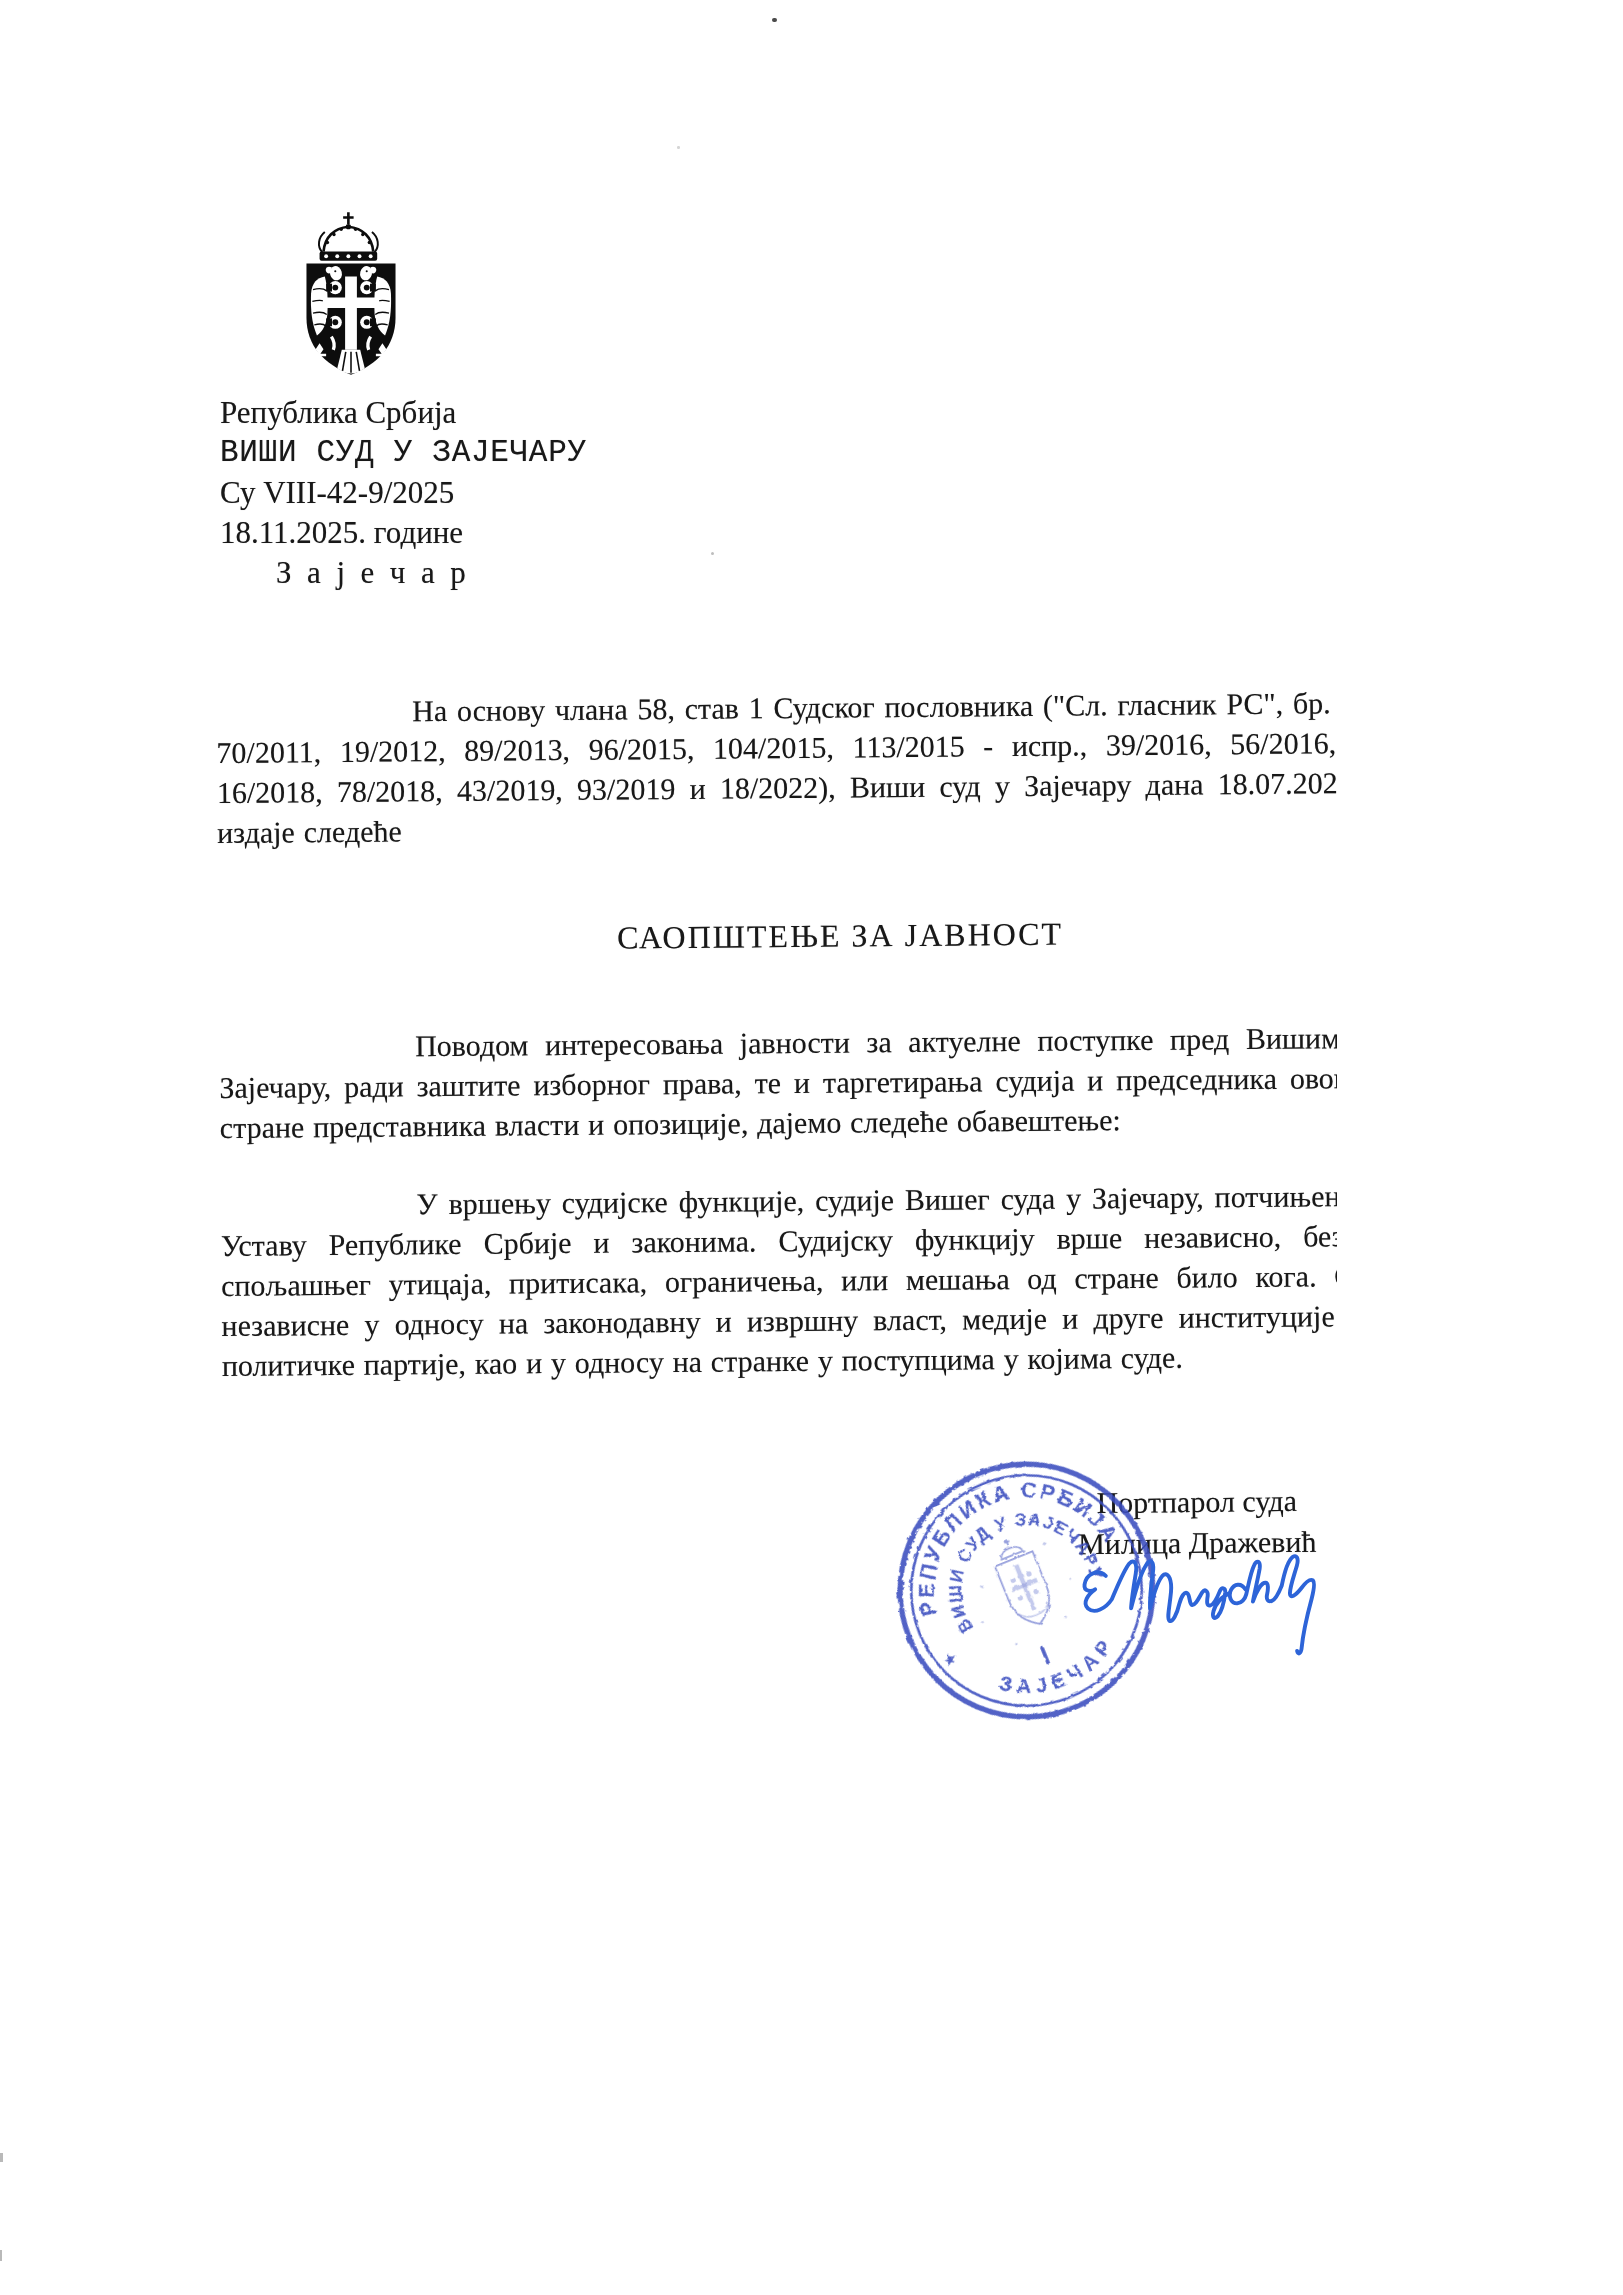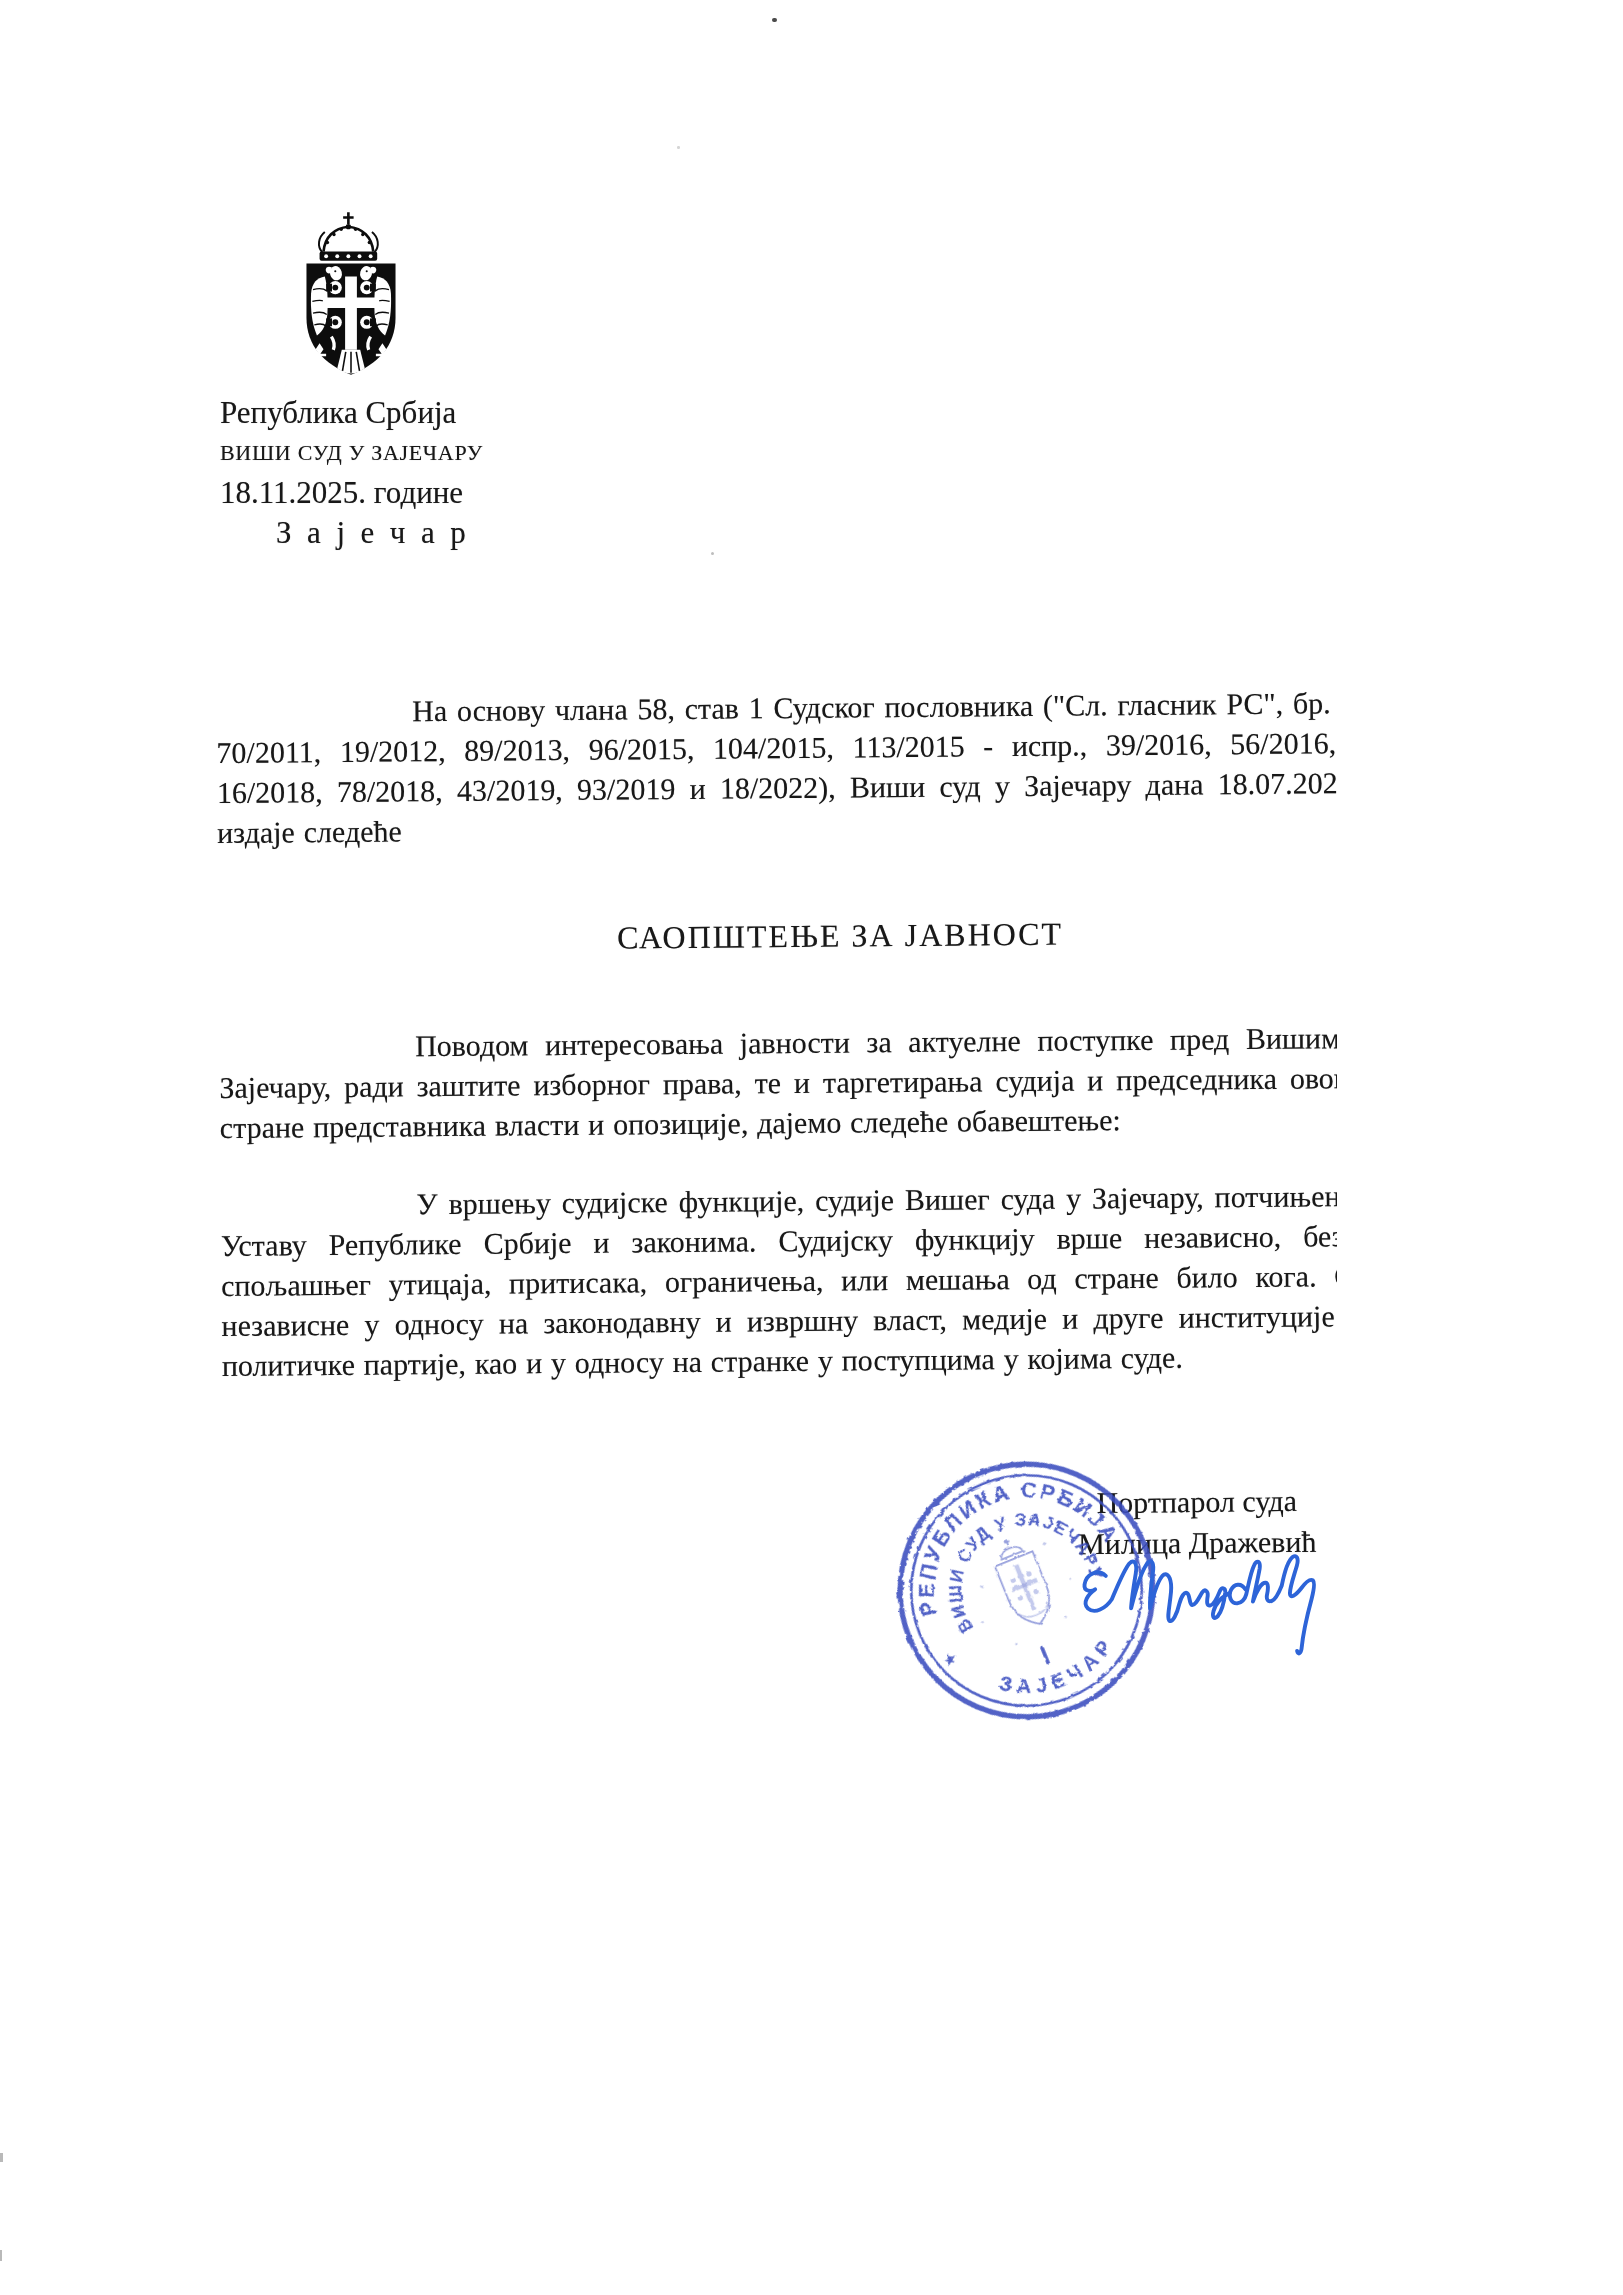--- a/index.html
+++ b/index.html
@@ -14,21 +14,21 @@
   .ink{ text-shadow:0 0 0.7px rgba(30,30,30,.45); }
 
   
   .arms{ position:absolute; left:305px; top:211px; width:92px; height:165px; }
 
   
   .letterhead{
     position:absolute; left:220px; top:393px; width:720px;
     font-size:31px; line-height:40px; white-space:nowrap;
   }
-  .letterhead .court{ font-size:22px; letter-spacing:0.7px; }
+  .letterhead .court{ font-size:31px; letter-spacing:0.7px;font-family:Liberation Mono, monospace; }
   .letterhead .city{ padding-left:56px; letter-spacing:3.9px; }
 
   
   .content{
     position:absolute; left:219px; top:693px; width:1244px;
     font-size:30px; line-height:40px;
     transform:rotate(-0.5deg); transform-origin:0 50%;
   }
   .content p{
     margin:0; text-align:justify; text-indent:196px;
@@ -147,20 +147,21 @@
         <path d="M 78,215 L 83,244"></path>
     </g>
 
     <path d="M 22,202 l 6,9 l -6,9 l -6,-9 z M 20,221 h 4 v 11 h -4 z M 12,218 h 20 v 4 h -20 z" fill="#ffffff"></path>
     <path d="M 118,202 l 6,9 l -6,9 l -6,-9 z M 116,221 h 4 v 11 h -4 z M 108,218 h 20 v 4 h -20 z" fill="#ffffff"></path>
   </svg>
 
   <div class="letterhead ink">
     <div>Република Србија</div>
     <div class="court">ВИШИ СУД У ЗАЈЕЧАРУ</div>
+    <div>Су VIII-42-9/2025</div>
     <div>18.11.2025. године</div>
     <div class="city">З а ј е ч а р</div>
   </div>
 
   <div class="content ink">
     <p class="intro">На основу члана 58, став 1 Судског пословника ("Сл. гласник РС", бр. 110/2009, 70/2011, 19/2012, 89/2013, 96/2015, 104/2015, 113/2015 - испр., 39/2016, 56/2016, 77/2016, 16/2018, 78/2018, 43/2019, 93/2019 и 18/2022), Виши суд у Зајечару дана 18.07.2025. године издаје следеће</p>
     <h1 class="title">САОПШТЕЊЕ ЗА ЈАВНОСТ</h1>
     <p class="mid">Поводом интересовања јавности за актуелне поступке пред Вишим судом у Зајечару, ради заштите изборног права, те и таргетирања судија и председника овог суда, од стране представника власти и опозиције, дајемо следеће обавештење:</p>
     <p>У вршењу судијске функције, судије Вишег суда у Зајечару, потчињене су само Уставу Републике Србије и законима. Судијску функцију врше независно, без икаквог спољашњег утицаја, притисака, ограничења, или мешања од стране било кога. Судије су независне у односу на законодавну и извршну власт, медије и друге институције друштва, политичке партије, као и у односу на странке у поступцима у којима суде.</p>
   </div>

